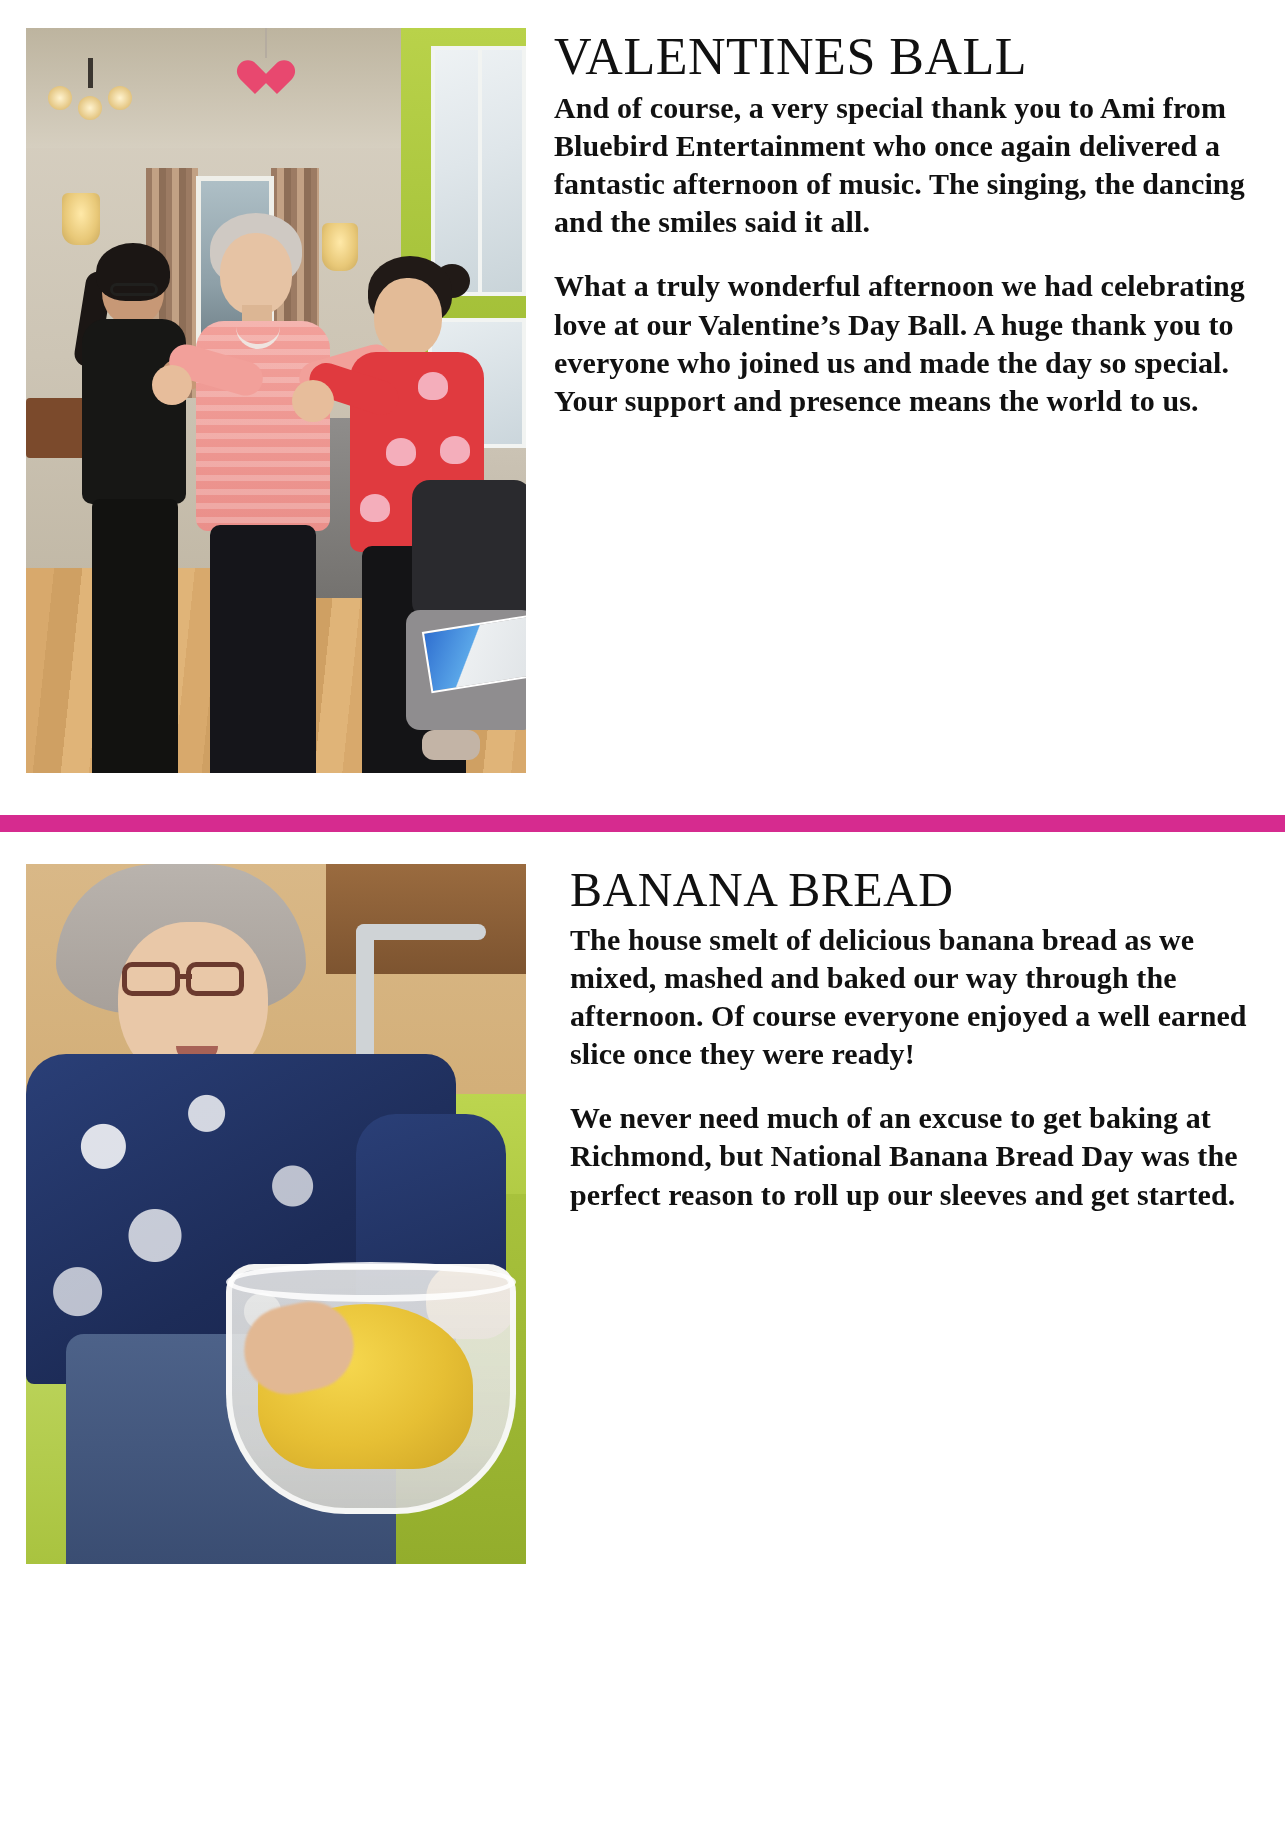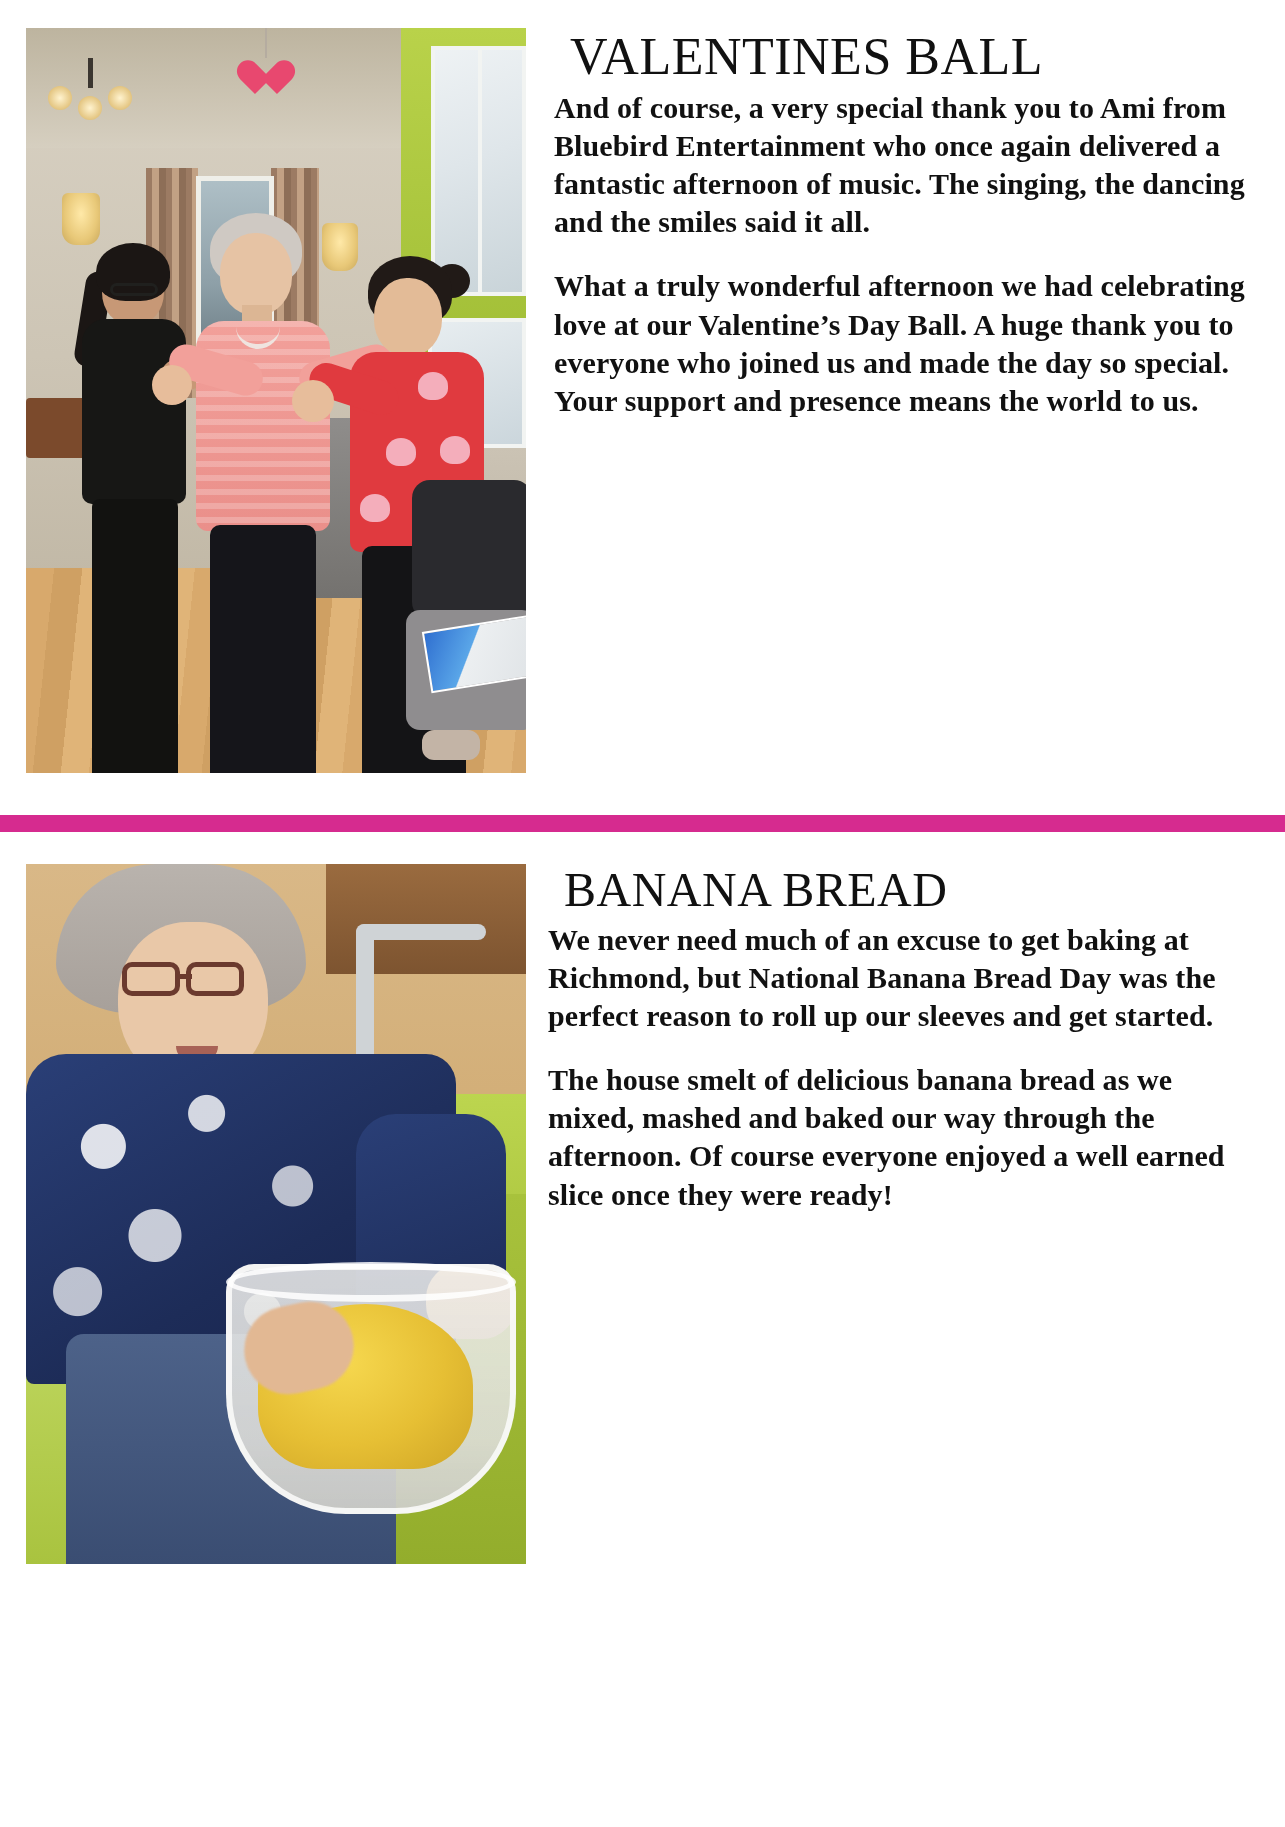--- a/index.html
+++ b/index.html
@@ -36,21 +36,21 @@
   .text-col {
     flex: 1 1 auto;
     box-sizing: border-box;
   }
 
   .headline {
     font-family: "Liberation Serif", serif;
     font-weight: 400;
     letter-spacing: 0.5px;
     line-height: 1.02;
-    margin: 0 0 6px 16px;
+    margin: 0 0 6px 0;
   }
   .headline.h1 { font-size: 52px; }
   .headline.h2 { font-size: 48px; }
 
   .body-text p {
     font-family: "Liberation Serif", serif;
     font-weight: 700;
     font-size: 30px;
     line-height: 1.27;
     margin: 0 0 26px 0;
@@ -437,22 +437,22 @@
         <div class="jeans"></div>
         <div class="arm-r"></div>
         <div class="hand-r"></div>
         <div class="bowl"></div>
         <div class="batter"></div>
         <div class="hand-mix"></div>
         <div class="bowl-rim"></div>
       </div>
     </div>
 
-    <div class="text-col" style="padding-left: 22px; padding-top: 2px;">
+    <div class="text-col" style="padding-left: 44px; padding-top: 2px;">
       <h2 class="headline h2">BANANA BREAD</h2>
       <div class="body-text">
+        <p>The house smelt of delicious banana bread as we mixed, mashed and baked our way through the afternoon. Of course everyone enjoyed a well earned slice once they were ready!</p>
         <p>We never need much of an excuse to get baking at Richmond, but National Banana Bread Day was the perfect reason to roll up our sleeves and get started.</p>
-        <p>The house smelt of delicious banana bread as we mixed, mashed and baked our way through the afternoon. Of course everyone enjoyed a well earned slice once they were ready!</p>
       </div>
     </div>
   </div>
 
 </div>
 
 </body></html>

